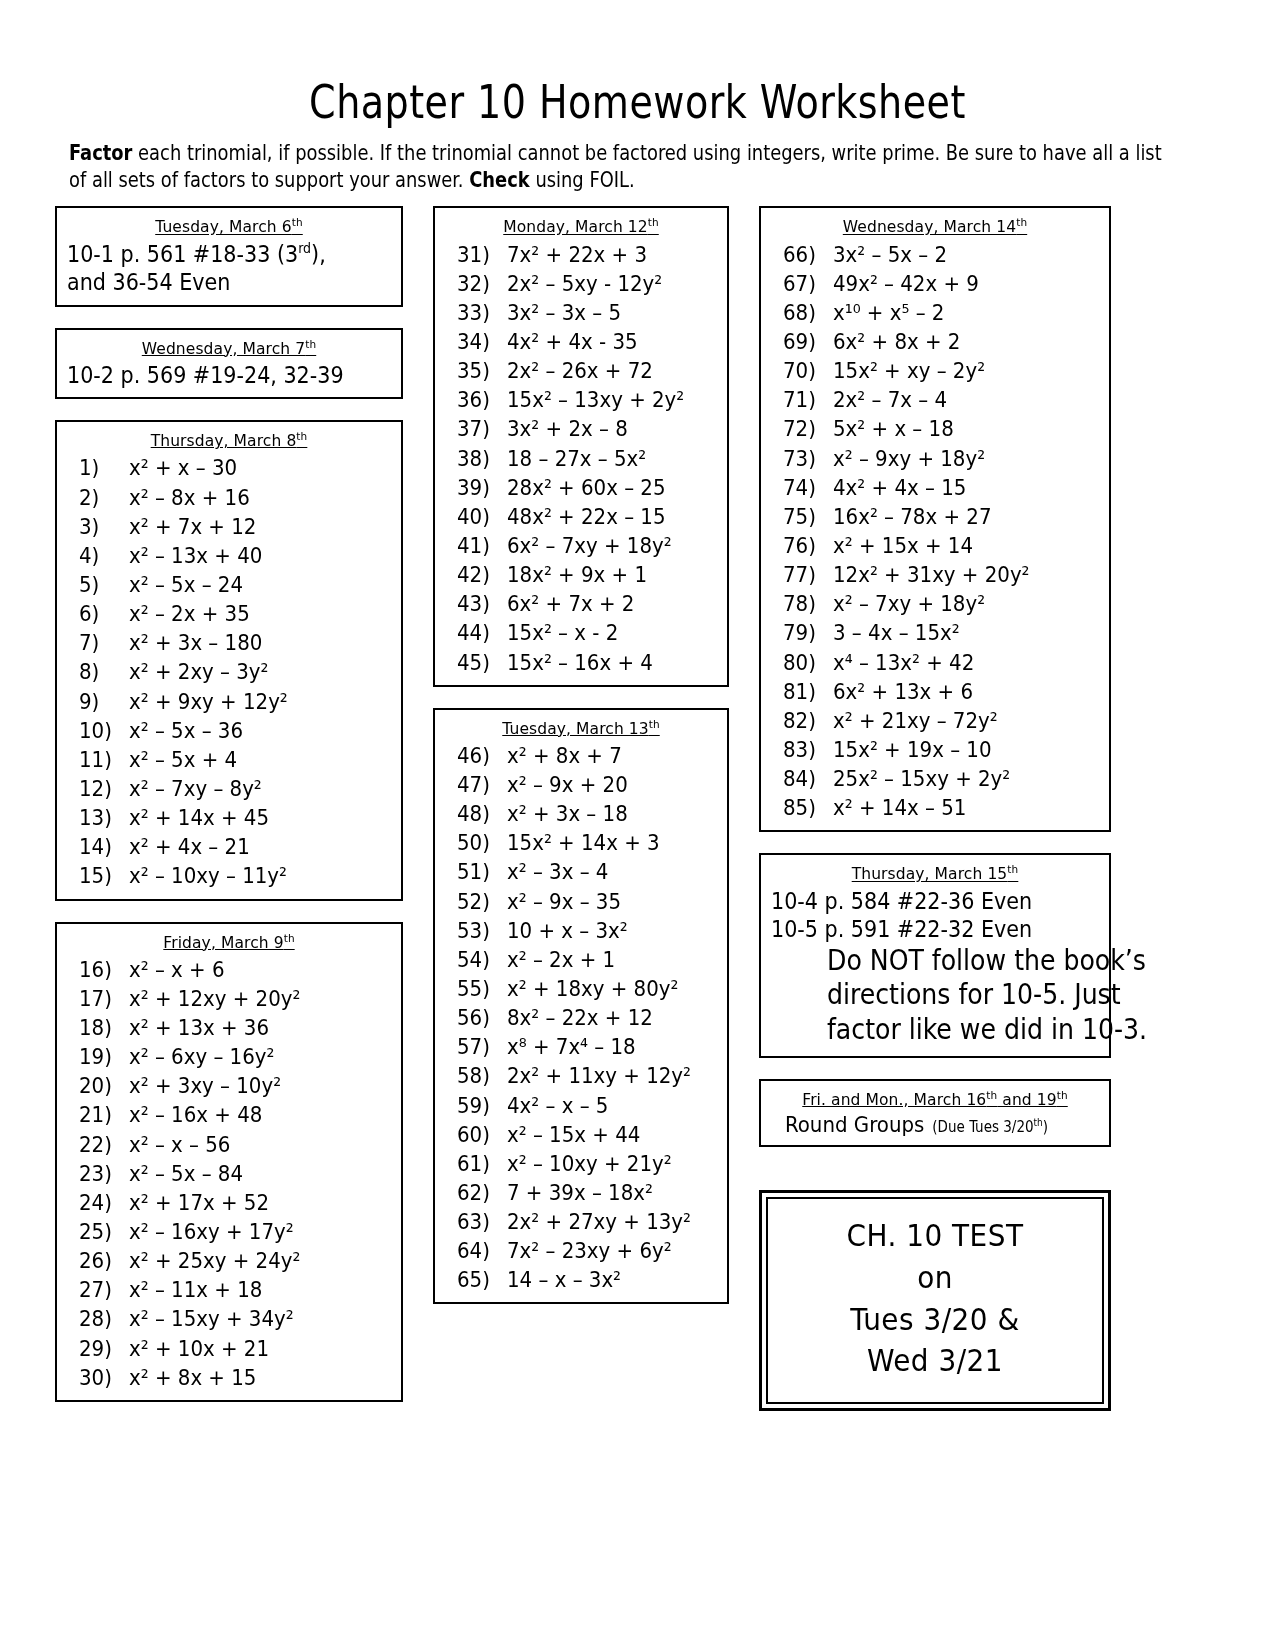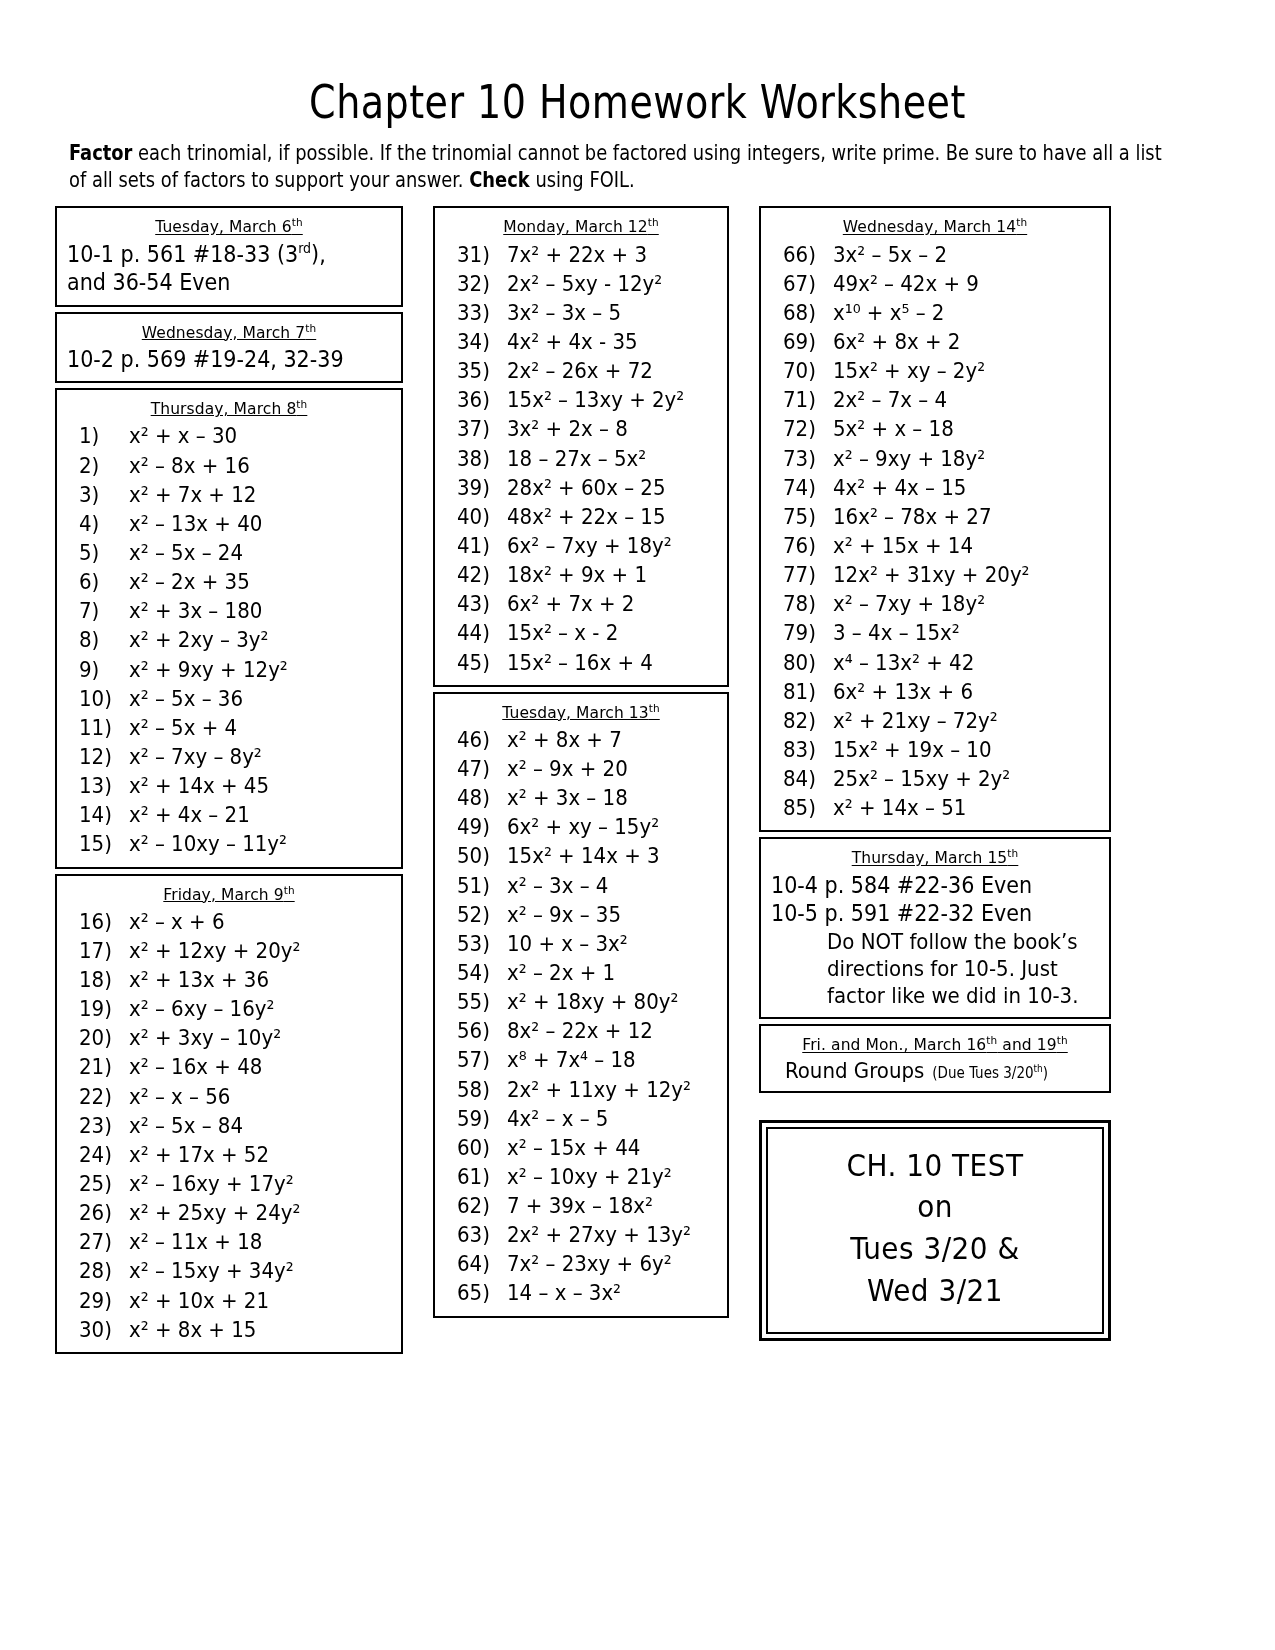--- a/index.html
+++ b/index.html
@@ -50,21 +50,21 @@
 
   
   .columns {
     display: flex;
     gap: 30px;
     align-items: flex-start;
   }
   .col {
     display: flex;
     flex-direction: column;
-    gap: 5px;
+    gap: 21px;
   }
   .col-1 { width: 348px; }
   .col-2 { width: 296px; }
   .col-3 { width: 352px; }
 
   
   .box {
     border: 2.5px solid #000;
     padding: 6px 10px 8px 10px;
     background: #fff;
@@ -81,21 +81,21 @@
   .box-head sup { font-size: 10.5px; }
 
   
   .assign-line {
     font-size: 23px;
     line-height: 1.24;
     white-space: nowrap;
     font-family: "DejaVu Sans Condensed", "Liberation Sans Narrow", "Liberation Sans", sans-serif;
   }
   .assign-line.indent-right { }
-  .assign-line.indent-mid { padding-left: 56px; font-size: 22px; }
+  .assign-line.indent-mid { padding-left: 56px; font-size: 28px; }
   .assign-line sup { font-size: 14px; }
 
   
   .plist {
     list-style: none;
     margin: 0;
     padding: 0;
   }
   .prow {
     display: flex;
@@ -398,24 +398,20 @@
             </div>
             <div class="prow">
               <span class="pnum">47)</span>
               <span class="pexpr">x² – 9x + 20</span>
             </div>
             <div class="prow">
               <span class="pnum">48)</span>
               <span class="pexpr">x² + 3x – 18</span>
             </div>
             <div class="prow">
-              <span class="pnum">49)</span>
-              <span class="pexpr">6x² + xy – 15y²</span>
-            </div>
-            <div class="prow">
               <span class="pnum">50)</span>
               <span class="pexpr">15x² + 14x + 3</span>
             </div>
             <div class="prow">
               <span class="pnum">51)</span>
               <span class="pexpr">x² – 3x – 4</span>
             </div>
             <div class="prow">
               <span class="pnum">52)</span>
               <span class="pexpr">x² – 9x – 35</span>

